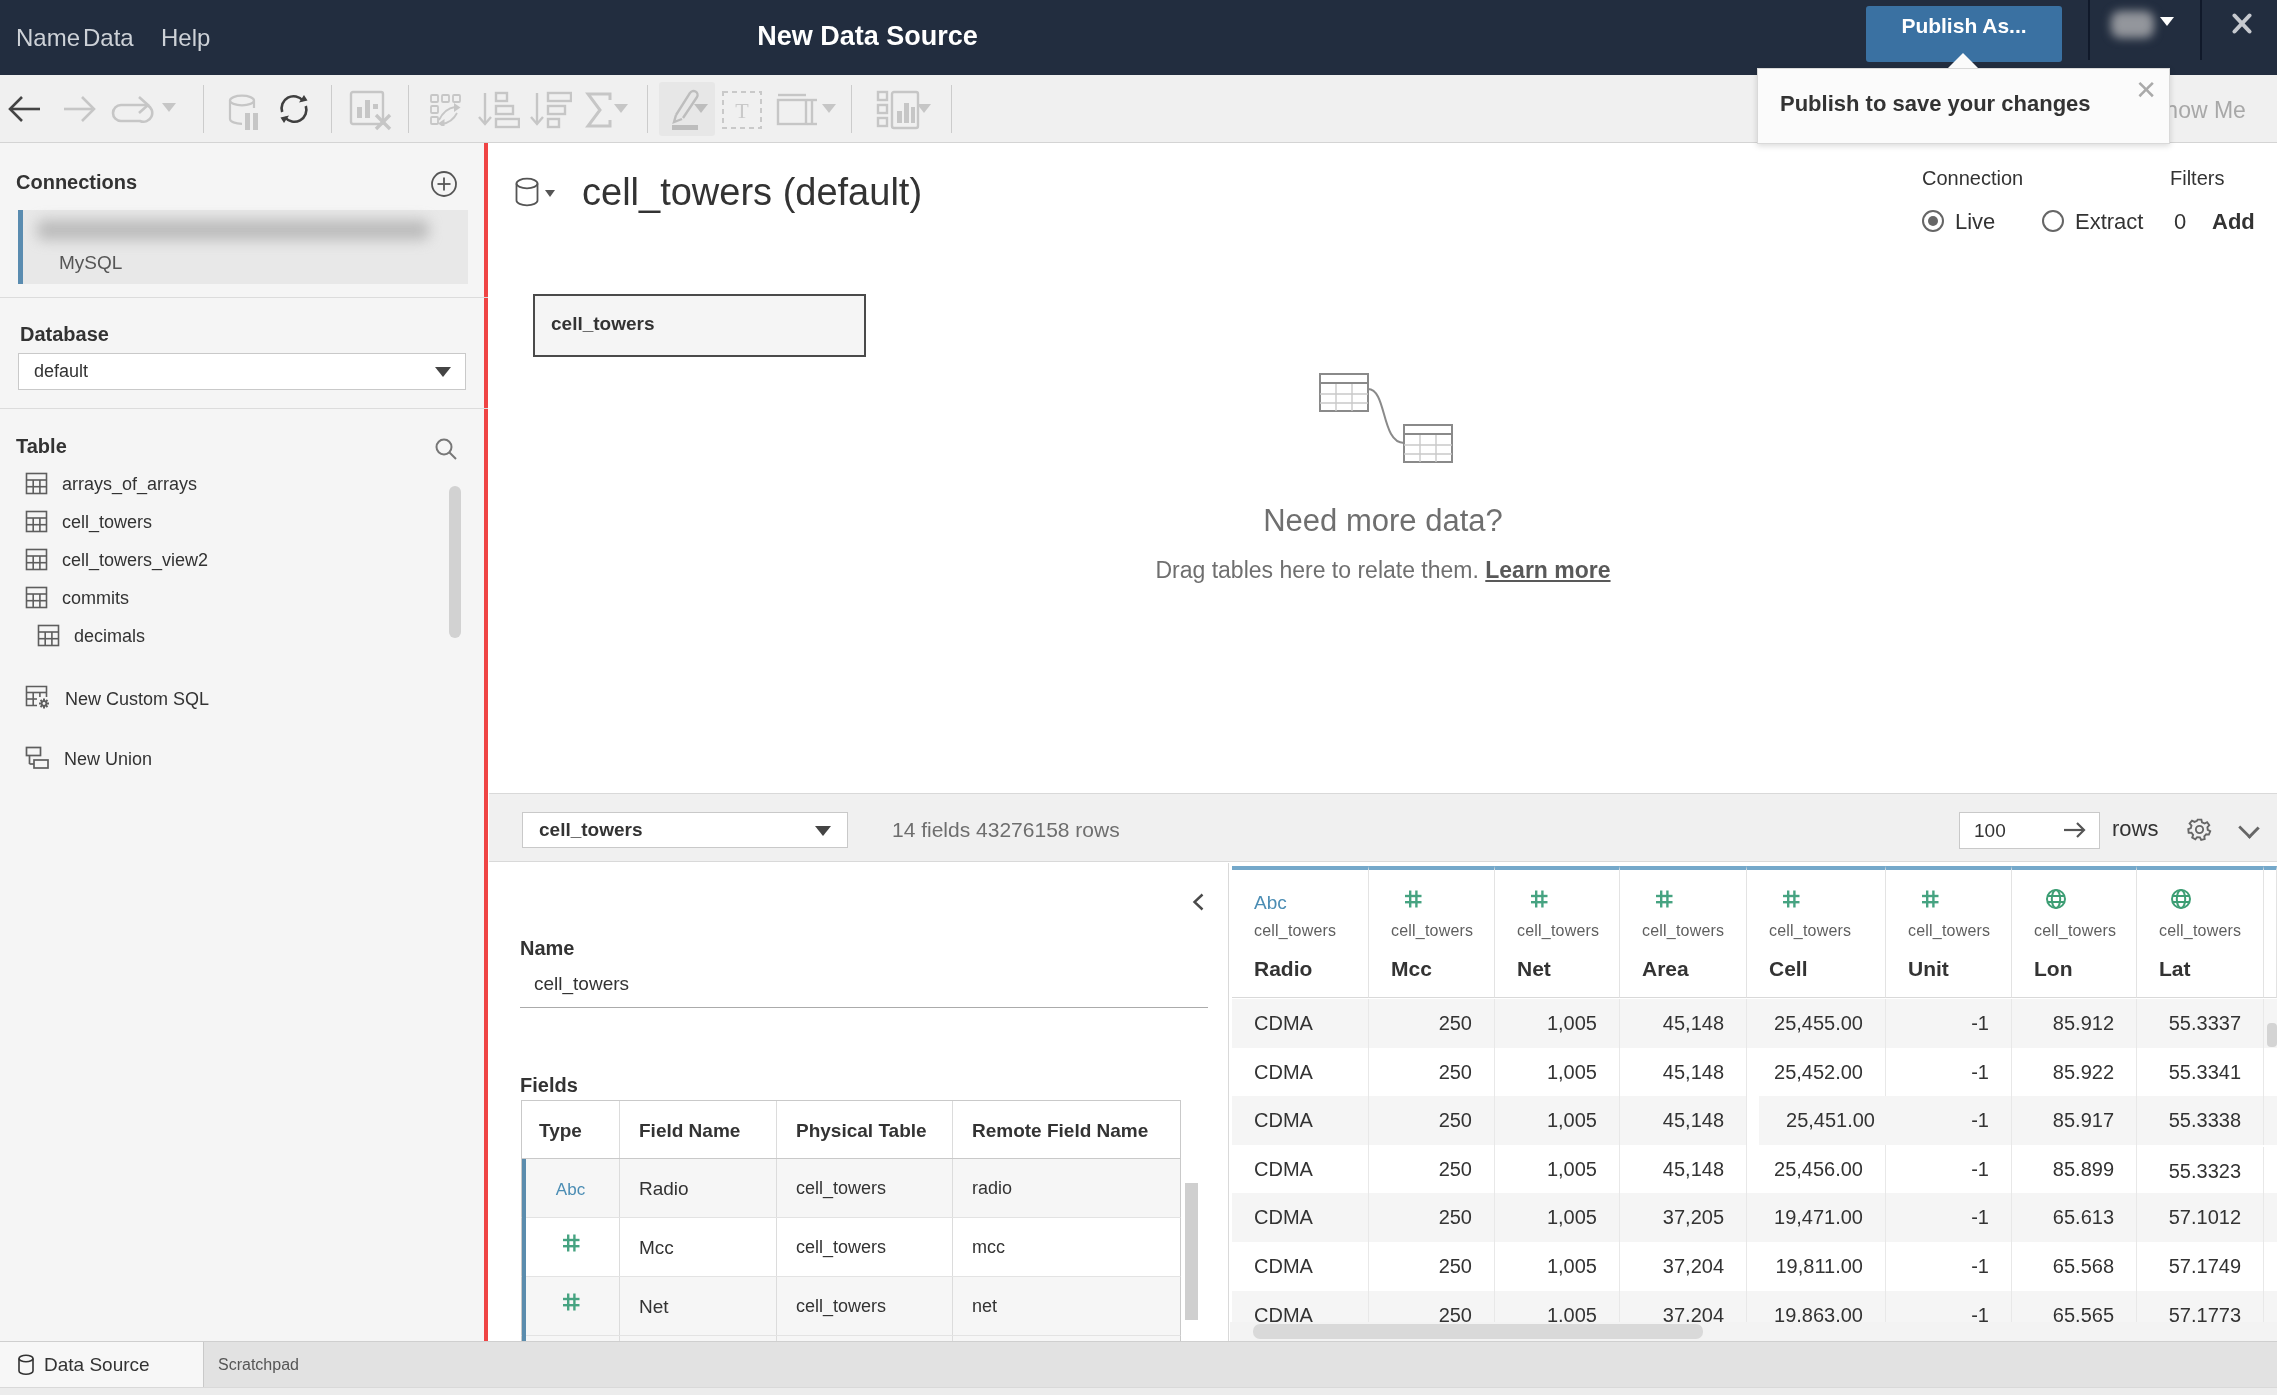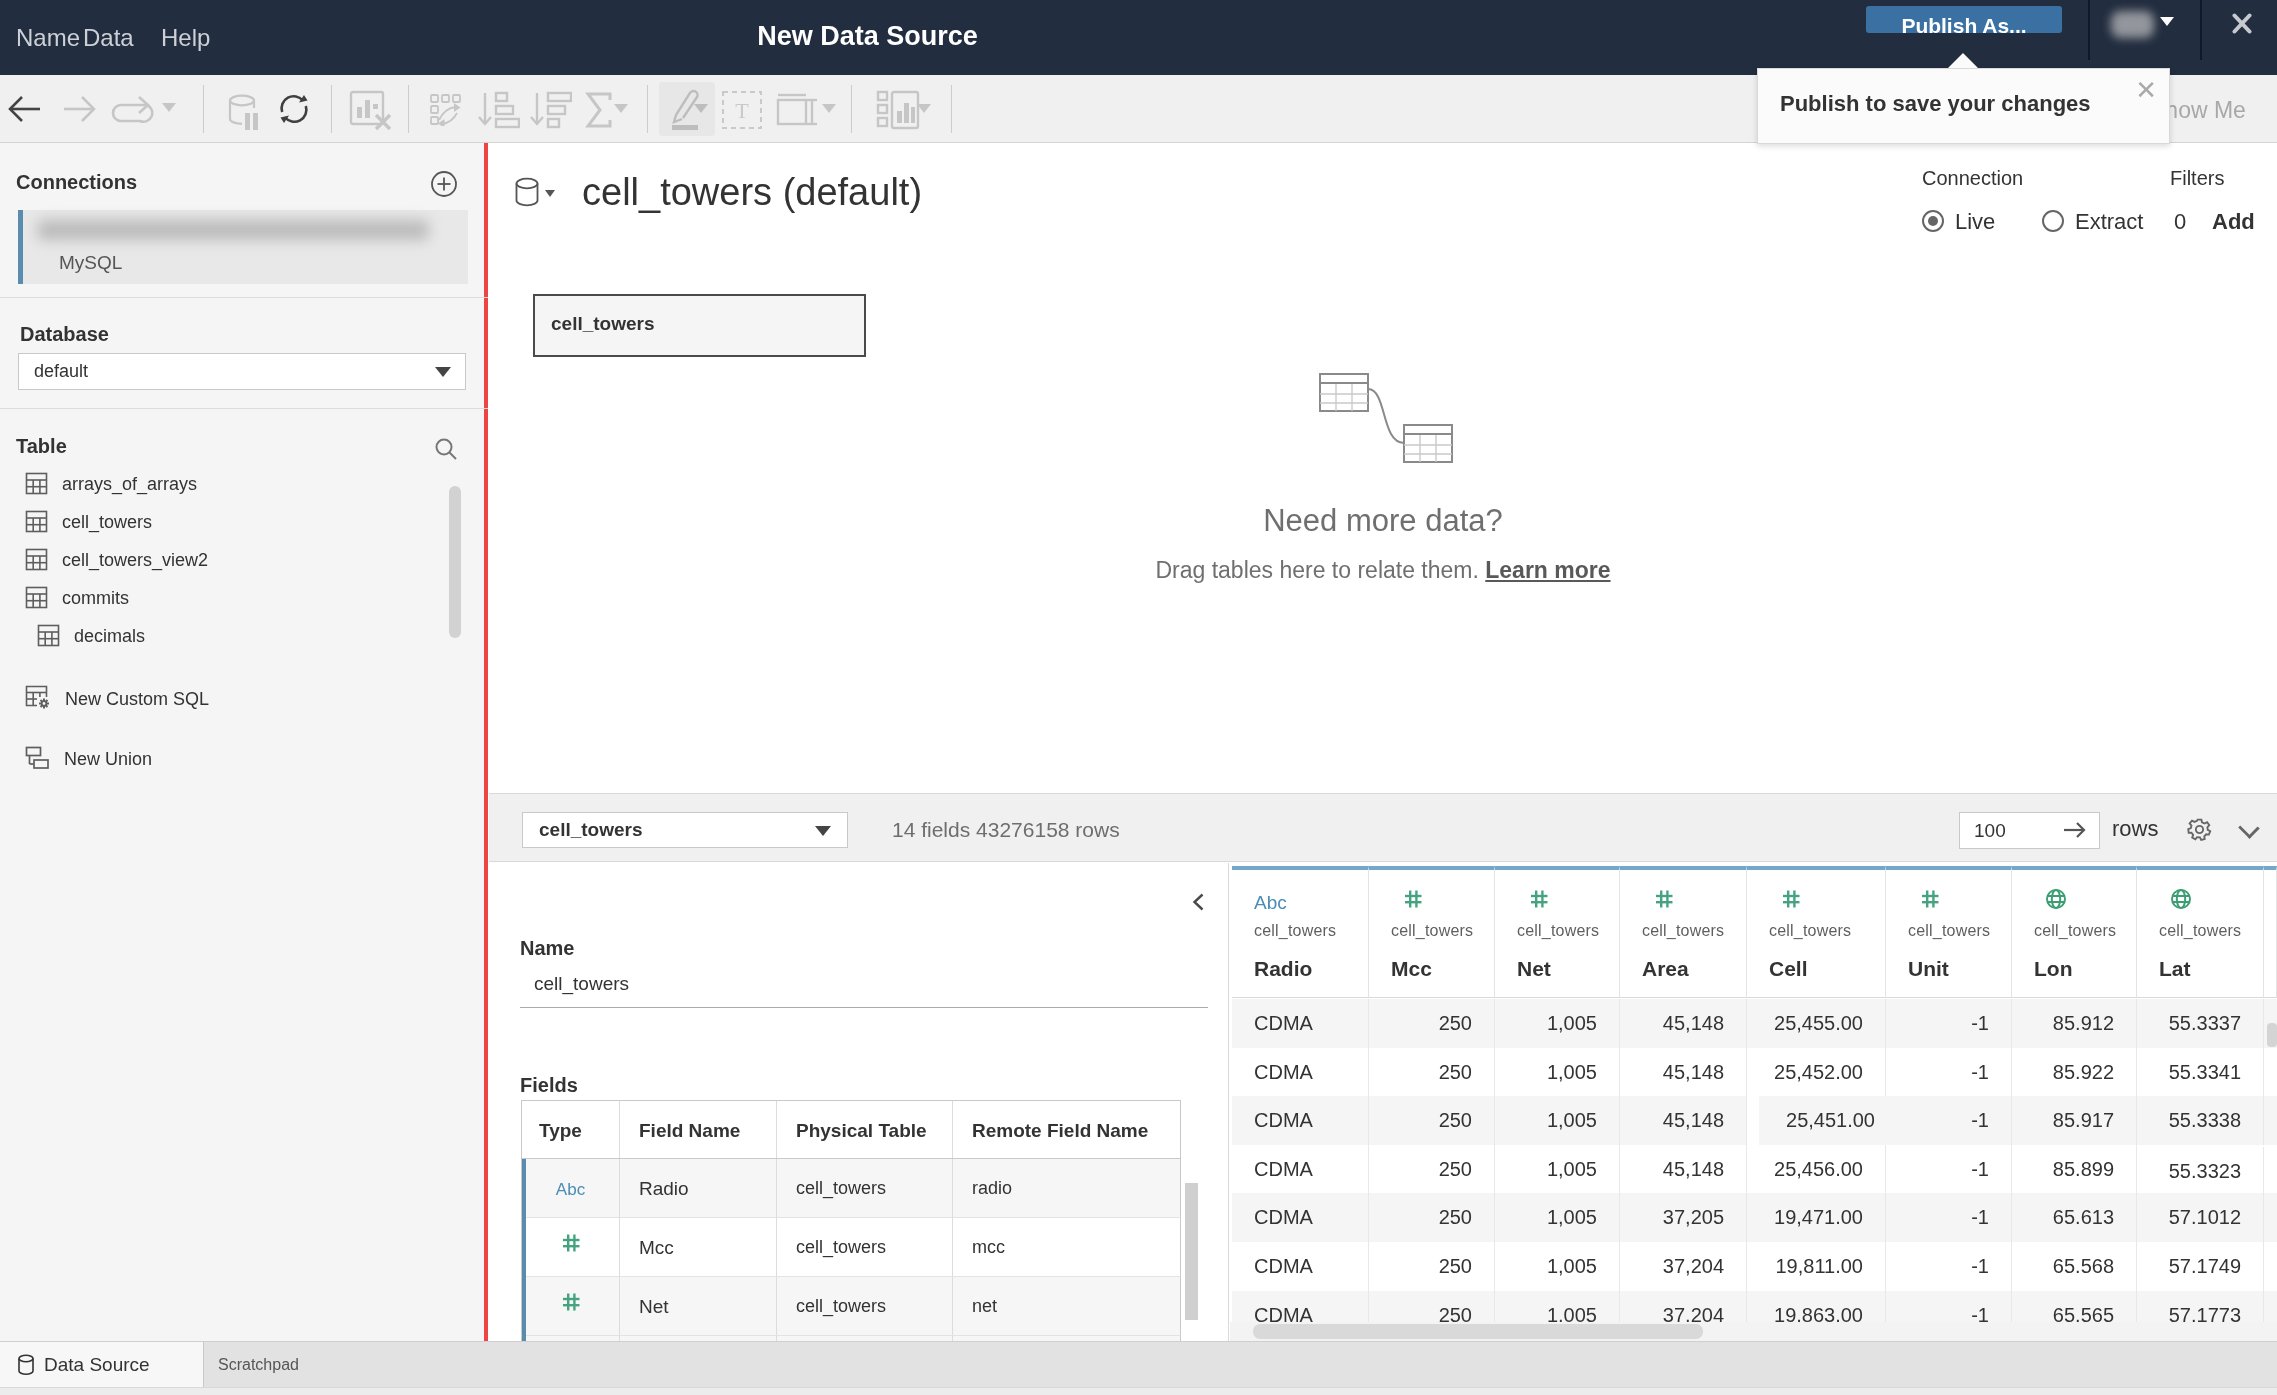--- a/index.html
+++ b/index.html
@@ -2,21 +2,21 @@
 <html><head>
 <meta charset="utf-8">
 <style>
 * { margin:0; padding:0; box-sizing:border-box; }
 html,body { width:2277px; height:1395px; font-family:"Liberation Sans", sans-serif; background:#fff; overflow:hidden; position:relative; }
 
 
 #topbar { position:absolute; left:0; top:0; width:2277px; height:75px; background:#222d3f; }
 #topbar .menu { position:absolute; top:0; height:75px; line-height:75px; color:#cdd1d7; font-size:24px; }
 #topbar .title { position:absolute; top:0; left:590px; width:555px; text-align:center; height:75px; line-height:72px; color:#fff; font-size:27px; font-weight:bold; }
-#publishBtn { position:absolute; left:1866px; top:6px; width:196px; height:27px; background:#3a71a2; border-radius:3px; color:#fff; font-size:21px; font-weight:bold; text-align:center; line-height:39px; }
+#publishBtn { position:absolute; left:1866px; top:6px; width:196px; height:56px; background:#3a71a2; border-radius:3px; color:#fff; font-size:21px; font-weight:bold; text-align:center; line-height:39px; }
 #avatar { position:absolute; left:2111px; top:11px; width:43px; height:27px; background:#93969c; border-radius:9px; filter:blur(5px); }
 .caret-down-w { position:absolute; width:0; height:0; border-left:7px solid transparent; border-right:7px solid transparent; border-top:9px solid #fff; }
 #topbar .vsep { position:absolute; top:0px; width:2px; height:60px; background:#10192a; }
 
 
 #toolbar { position:absolute; left:0; top:75px; width:2277px; height:68px; background:#f0f0f0; border-bottom:1px solid #d4d4d4; }
 #toolbar .vsep { position:absolute; top:10px; width:1px; height:48px; background:#cccccc; }
 #toolbar svg { position:absolute; }
 #showme { position:absolute; left:2150px; top:22px; font-size:23px; color:#a8a8a8; }
 

